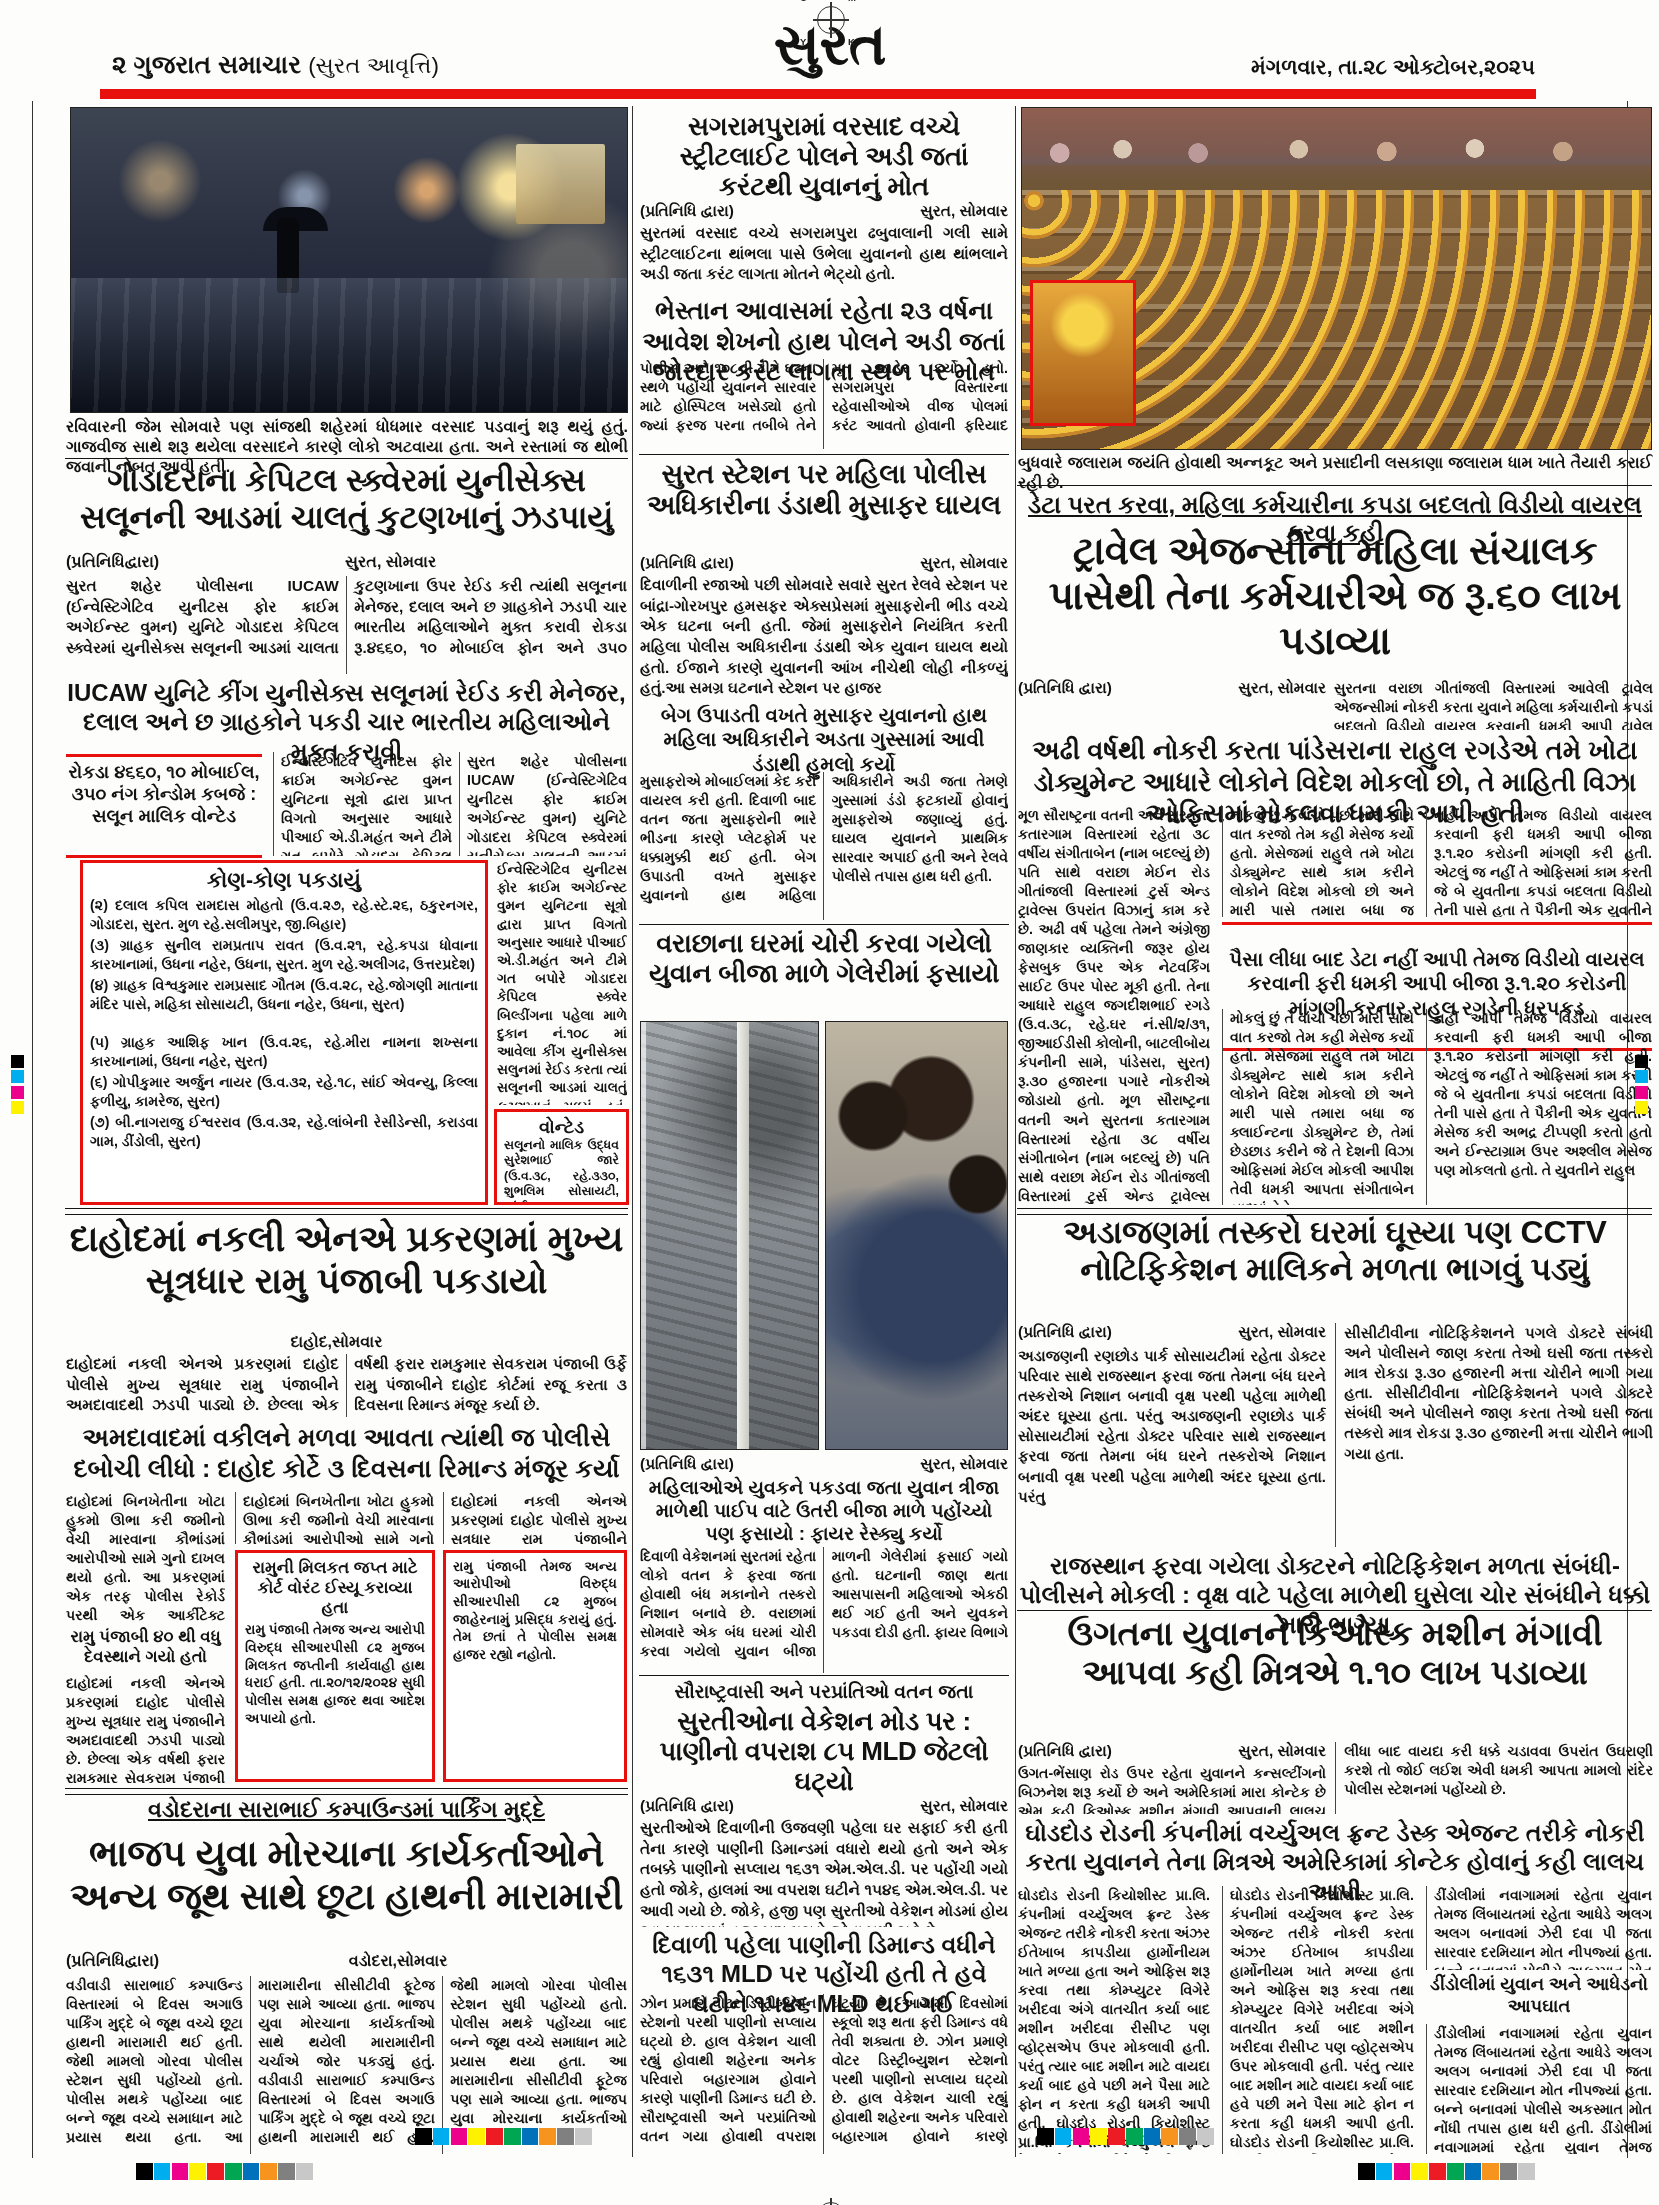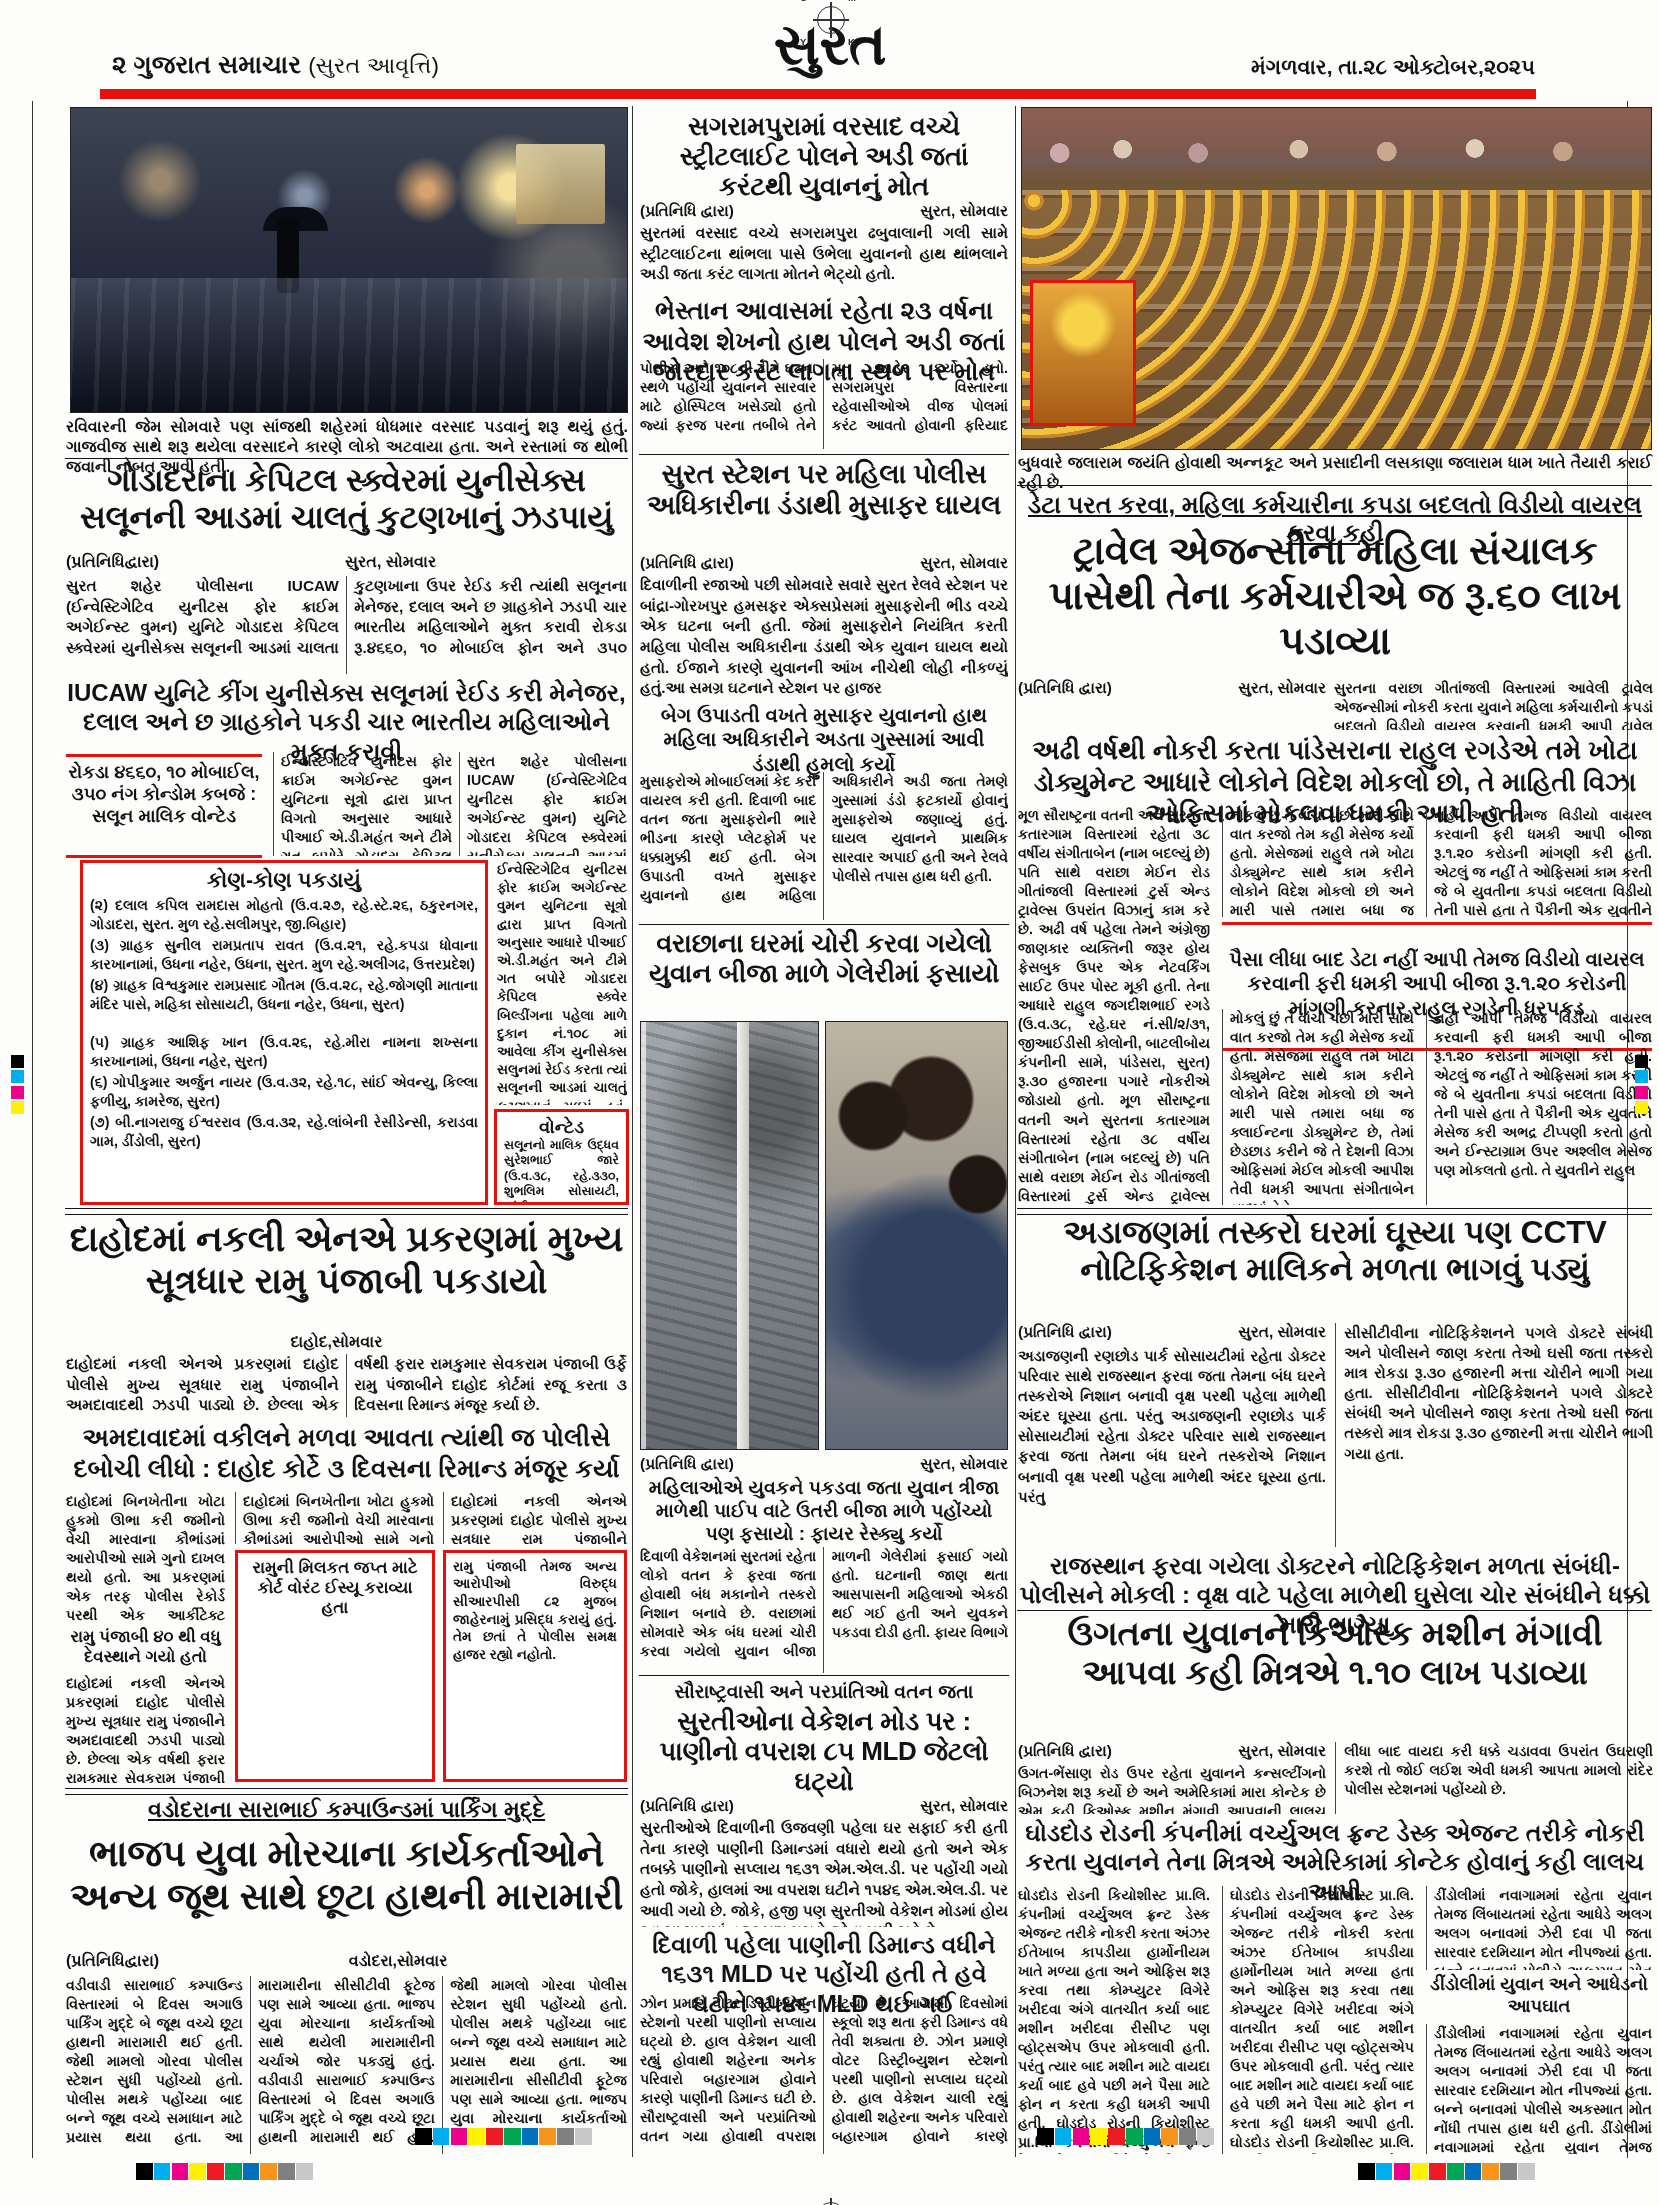--- a/index.html
+++ b/index.html
@@ -148,20 +148,21 @@
 </div>
 <div class="abs btxt c2" style="left:66px;top:1354px;width:561px;height:63px;font-size:15.4px;">દાહોદમાં નકલી એનએ પ્રકરણમાં દાહોદ પોલીસે મુખ્ય સૂત્રધાર રામુ પંજાબીને અમદાવાદથી ઝડપી પાડ્યો છે. છેલ્લા એક વર્ષથી ફરાર રામકુમાર સેવકરામ પંજાબી ઉર્ફે રામુ પંજાબીને દાહોદ કોર્ટમાં રજૂ કરતા ૩ દિવસના રિમાન્ડ મંજૂર કર્યા છે.</div>
 <div class="abs sub" style="left:66px;top:1422px;width:561px;height:64px;font-size:25px;">અમદાવાદમાં વકીલને મળવા આવતા ત્યાંથી જ પોલીસે દબોચી લીધો : દાહોદ કોર્ટે ૩ દિવસના રિમાન્ડ મંજૂર કર્યા</div>
 <div class="abs btxt" style="left:66px;top:1492px;width:159px;height:130px;font-size:14.2px;">દાહોદમાં બિનખેતીના ખોટા હુકમો ઊભા કરી જમીનો વેચી મારવાના કૌભાંડમાં આરોપીઓ સામે ગુનો દાખલ થયો હતો. આ પ્રકરણમાં એક તરફ પોલીસ રેકોર્ડ પરથી એક આર્કીટેક્ટ સહિતના આરોપીઓ સામે ગુનો દાખલ થયો હતો. રામુ પંજાબી છેલ્લા એક વર્ષથી ફરાર હતો અને તે અમદાવાદમાં વકીલને મળવા આવવાનો હોવાની બાતમી મળતા પોલીસે વોચ ગોઠવી તેને ઝડપી લીધો હતો.</div>
 <div class="abs sub" style="left:66px;top:1627px;width:159px;height:44px;font-size:16.6px;">રામુ પંજાબી ૪૦ થી વધુ દેવસ્થાને ગયો હતો</div>
 <div class="abs btxt" style="left:66px;top:1674px;width:159px;height:109px;font-size:14.2px;">દાહોદમાં નકલી એનએ પ્રકરણમાં દાહોદ પોલીસે મુખ્ય સૂત્રધાર રામુ પંજાબીને અમદાવાદથી ઝડપી પાડ્યો છે. છેલ્લા એક વર્ષથી ફરાર રામકુમાર સેવકરામ પંજાબી ઉર્ફે રામુ પંજાબીને દાહોદ કોર્ટમાં રજૂ કરતા ૩ દિવસના રિમાન્ડ મંજૂર કર્યા છે.</div>
 <div class="abs btxt" style="left:235px;top:1492px;width:199px;height:52px;font-size:14.2px;border-left:0.6px solid #444;padding-left:7.1px;box-sizing:border-box;">દાહોદમાં બિનખેતીના ખોટા હુકમો ઊભા કરી જમીનો વેચી મારવાના કૌભાંડમાં આરોપીઓ સામે ગુનો દાખલ થયો હતો. આ પ્રકરણમાં એક તરફ પોલીસ રેકોર્ડ પરથી એક આર્કીટેક્ટ સહિતના આરોપીઓ સામે ગુનો દાખલ થયો હતો. રામુ પંજાબી છેલ્લા એક વર્ષથી ફરાર હતો અને તે અમદાવાદમાં વકીલને મળવા આવવાનો હોવાની બાતમી મળતા પોલીસે વોચ ગોઠવી તેને ઝડપી લીધો હતો.</div>
 <div class="abs btxt" style="left:443px;top:1492px;width:184px;height:52px;font-size:14.2px;border-left:0.6px solid #444;padding-left:7.1px;box-sizing:border-box;">દાહોદમાં નકલી એનએ પ્રકરણમાં દાહોદ પોલીસે મુખ્ય સૂત્રધાર રામુ પંજાબીને અમદાવાદથી ઝડપી પાડ્યો છે. છેલ્લા એક વર્ષથી ફરાર રામકુમાર સેવકરામ પંજાબી ઉર્ફે રામુ પંજાબીને દાહોદ કોર્ટમાં રજૂ કરતા ૩ દિવસના રિમાન્ડ મંજૂર કર્યા છે.</div>
 <div class="abs redbox" style="left:235px;top:1550px;width:200px;height:232px;">
   <div class="rb-title" style="font-size:16.6px;margin-bottom:3.6px;">રામુની મિલકત જપ્ત માટે કોર્ટ વોરંટ ઈસ્યૂ કરાવ્યા હતા</div>
+  <div style="font-size:13.6px;font-weight:bold;line-height:1.3;text-align:justify;">રામુ પંજાબી તેમજ અન્ય આરોપી વિરુદ્ધ સીઆરપીસી ૮૨ મુજબ મિલકત જપ્તીની કાર્યવાહી હાથ ધરાઈ હતી. તા.૨૦/૧૨/૨૦૨૪ સુધી પોલીસ સમક્ષ હાજર થવા આદેશ અપાયો હતો.</div>
 </div>
 <div class="abs redbox" style="left:443px;top:1550px;width:184px;height:232px;">
   <div style="font-size:13.6px;font-weight:bold;line-height:1.3;text-align:justify;">રામુ પંજાબી તેમજ અન્ય આરોપીઓ વિરુદ્ધ સીઆરપીસી ૮૨ મુજબ જાહેરનામું પ્રસિદ્ધ કરાયું હતું. તેમ છતાં તે પોલીસ સમક્ષ હાજર રહ્યો નહોતો.</div>
 </div>
 <div class="abs hr2" style="left:65px;top:1788px;width:563px;"></div>
 
 <div class="abs kick" style="left:66px;top:1797px;width:561px;height:31px;font-size:22.5px;">વડોદરાના સારાભાઈ કમ્પાઉન્ડમાં પાર્કિંગ મુદ્દે</div>
 <div class="abs hl" style="left:66px;top:1833px;width:561px;height:115px;font-size:37px;">ભાજપ યુવા મોરચાના કાર્યકર્તાઓને અન્ય જૂથ સાથે છૂટા હાથની મારામારી</div>
 <div class="abs byrow" style="left:66px;top:1952px;width:561px;font-size:16px;">
   <span>(પ્રતિનિધિદ્વારા)</span>

